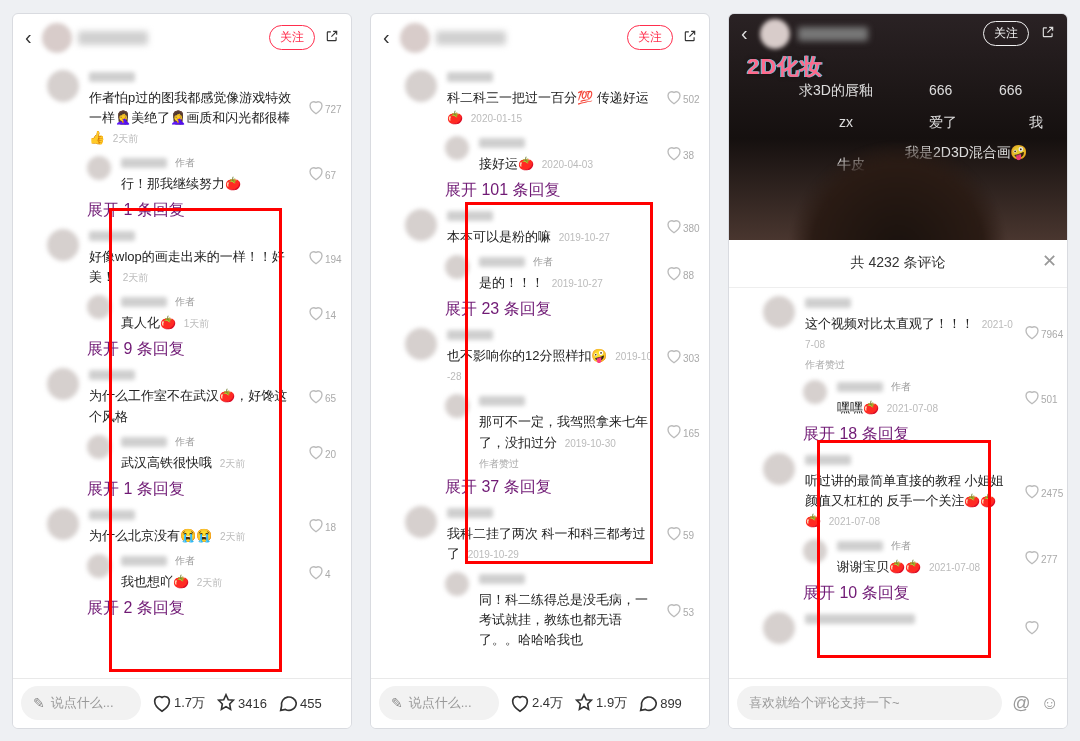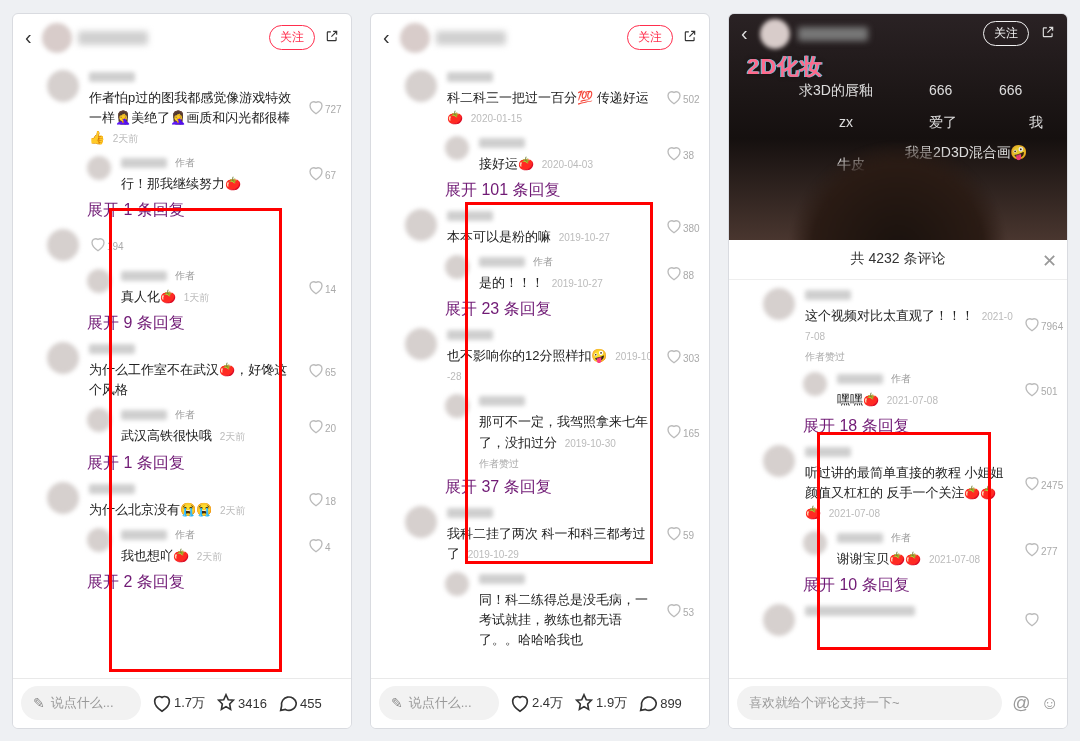--- a/index.html
+++ b/index.html
@@ -175,21 +175,21 @@
   .hair {
     position:absolute; bottom:-10px; left:50%; transform:translateX(-50%);
     width:220px; height:110px;
     background: radial-gradient(ellipse at 50% 100%, #1a120e 0%, #2a1b14 55%, transparent 70%);
     border-radius: 110px 110px 0 0;
     filter: blur(1px);
   }
 
   
   .sheet-hdr {
-    height: 40px; display:flex; align-items:center; justify-content:center;
+    height: 48px; display:flex; align-items:center; justify-content:center;
     position:relative; font-size:14px; color:#333;
     border-bottom: 1px solid #eee;
   }
   .sheet-close {
     position:absolute; right:10px; top:10px;
     font-size:18px; color:#999;
   }
 </style>
 </head>
 <body>
@@ -235,20 +235,26 @@
         <div class="like-col">
           <span class="heart"><svg viewBox="0 0 24 24" width="18" height="18" fill="none" stroke="#bbb" stroke-width="1.8">
               <path d="M12 21s-8-5.3-8-11a5 5 0 0 1 8-4 5 5 0 0 1 8 4c0 5.7-8 11-8 11z"></path>
             </svg></span>
           <span class="like-n">67</span>
         </div>
       </div>
       <div class="expand">展开 1 条回复</div>
       <div class="cmt">
         <div class="av"></div>
+        <div class="cbody">
+          <div class="nick">
+            <div class="nick-blur"></div>
+          </div>
+          <div class="txt">好像wlop的画走出来的一样！！好美！ <span class="time">2天前</span></div>
+        </div>
         <div class="like-col">
           <span class="heart"><svg viewBox="0 0 24 24" width="18" height="18" fill="none" stroke="#bbb" stroke-width="1.8">
               <path d="M12 21s-8-5.3-8-11a5 5 0 0 1 8-4 5 5 0 0 1 8 4c0 5.7-8 11-8 11z"></path>
             </svg></span>
           <span class="like-n">194</span>
         </div>
       </div>
       <div class="cmt child">
         <div class="av"></div>
         <div class="cbody">

